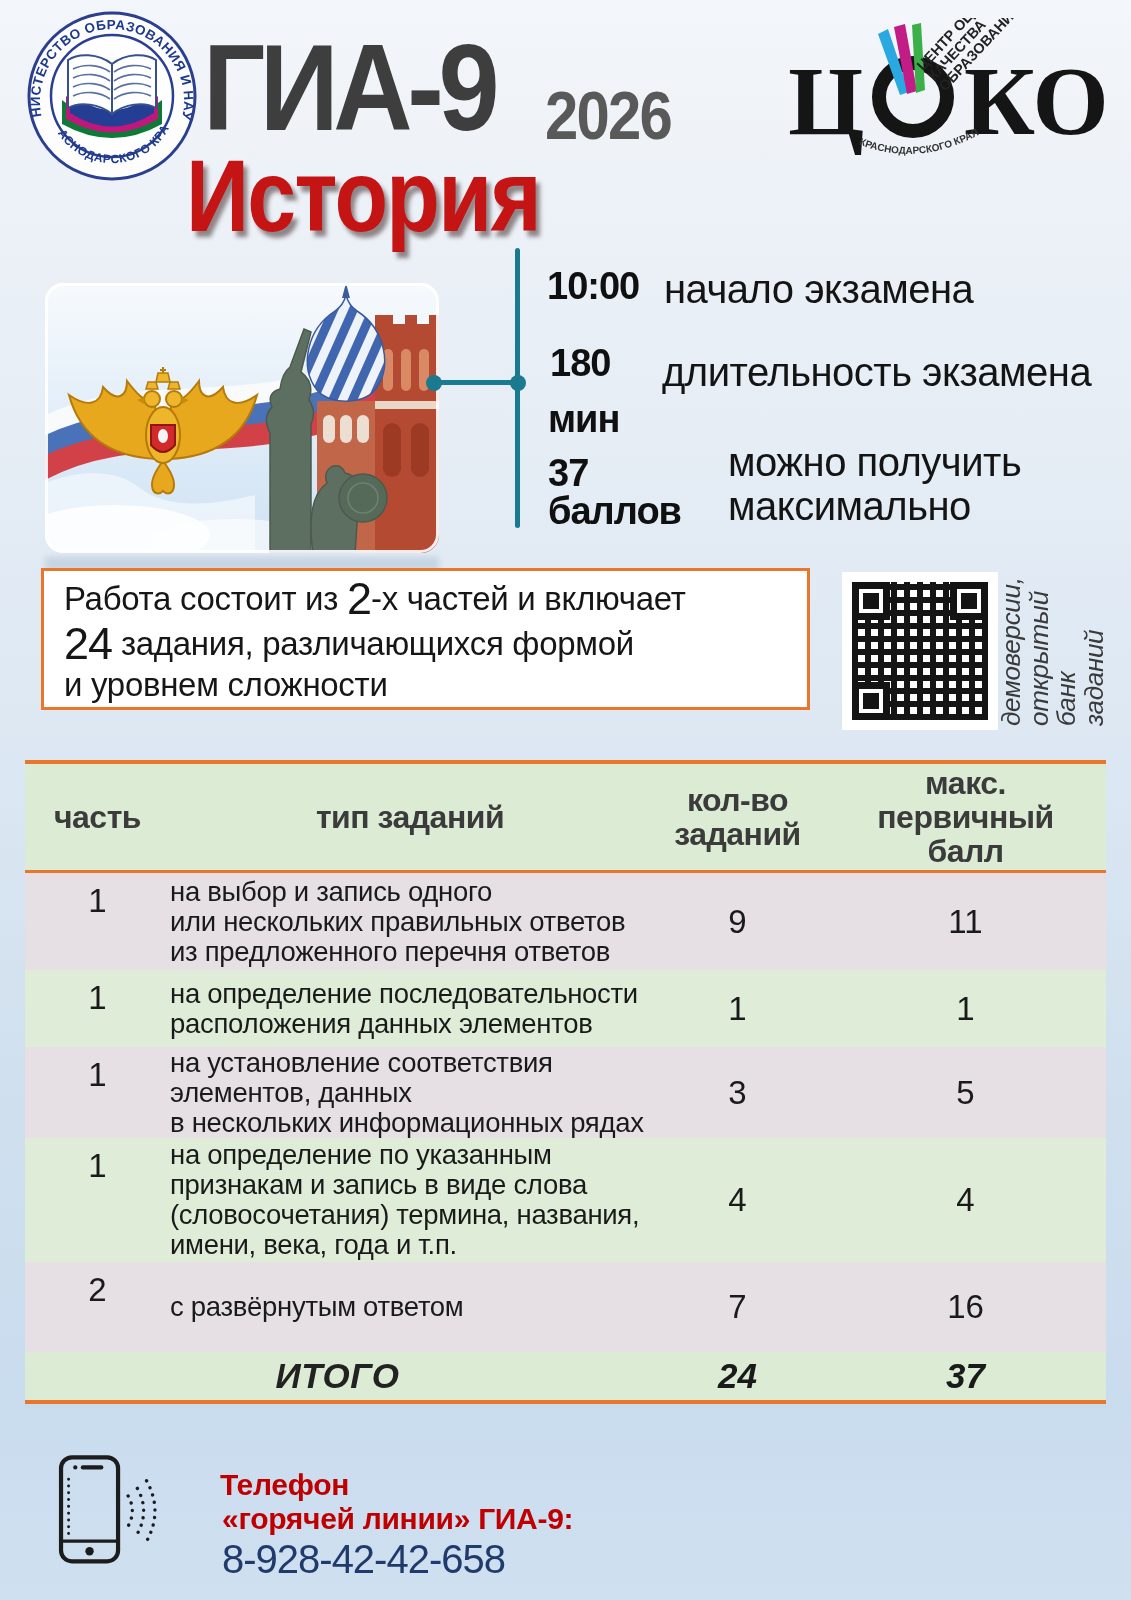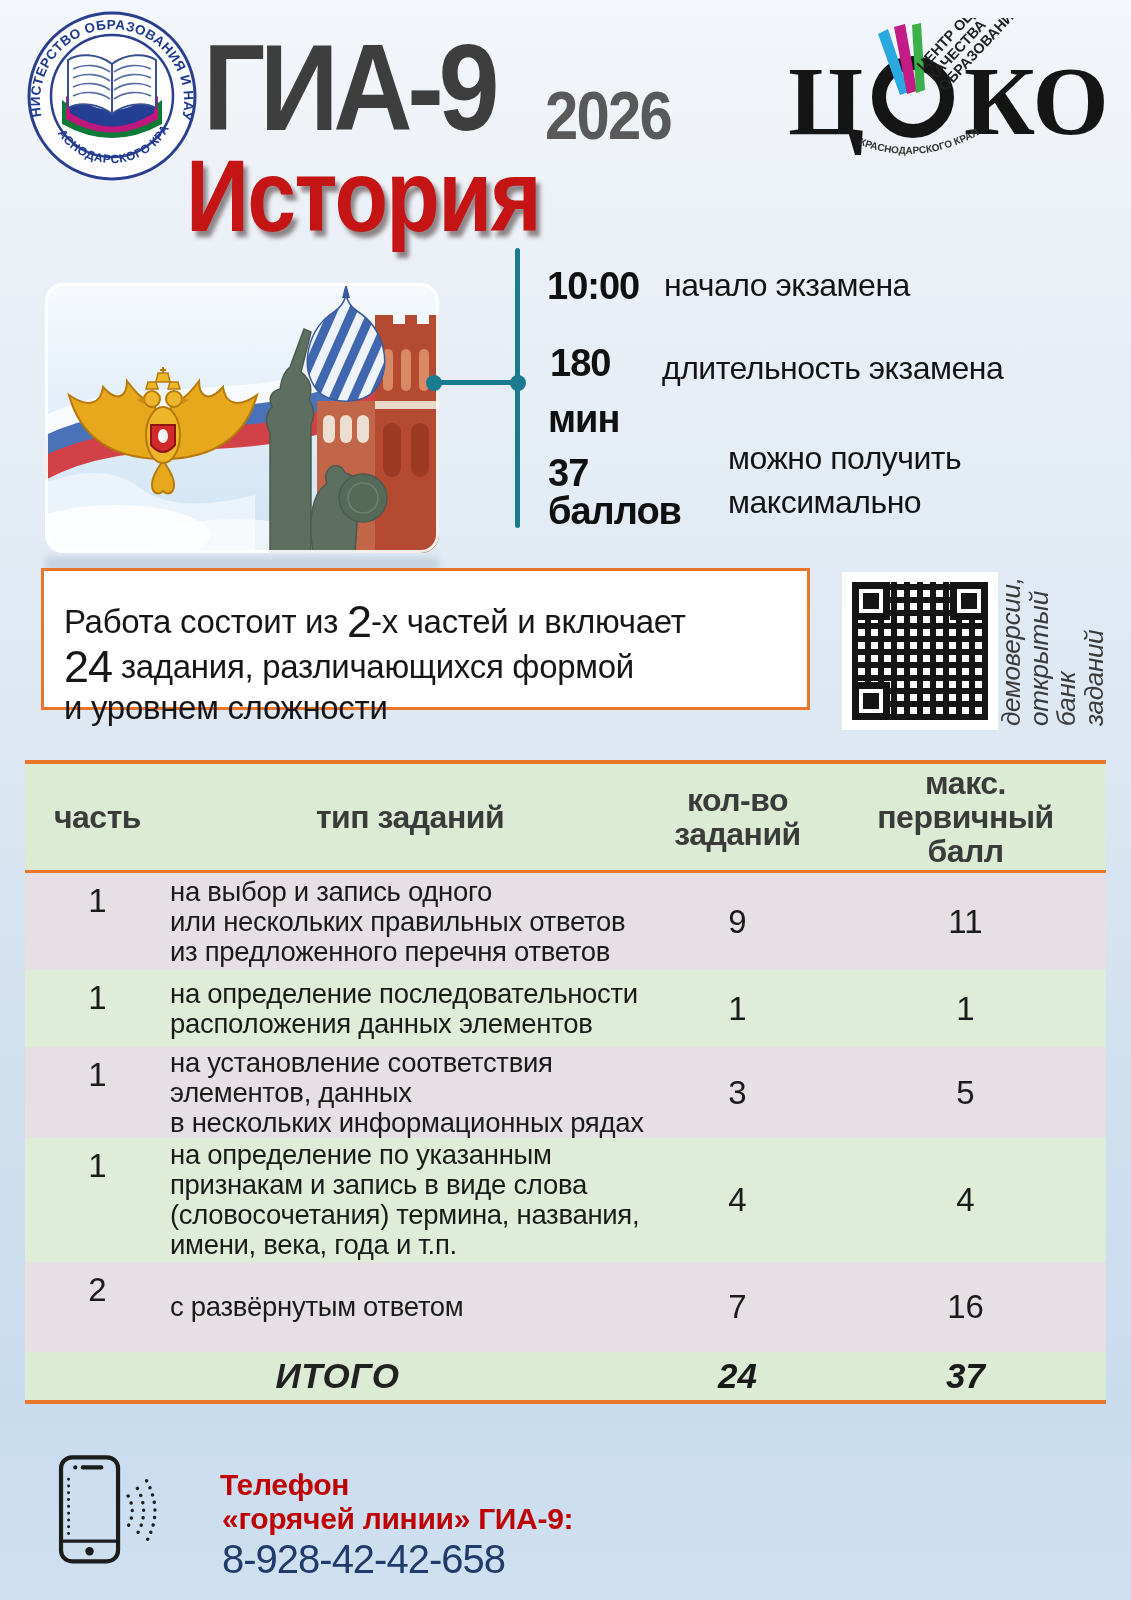--- a/index.html
+++ b/index.html
@@ -17,25 +17,25 @@
     transform:scaleX(.88);transform-origin:0 0;letter-spacing:-2px;}
   .subject{left:186px;top:138px;font-size:102px;font-weight:bold;color:#c41414;
     letter-spacing:-2px;transform:scaleX(.86);transform-origin:0 0;
     text-shadow:5px 6px 5px rgba(50,25,25,.5);}
 
   
   .brk{background:#1a7b90;border-radius:3px;}
   .dot{width:16px;height:16px;border-radius:50%;background:#1a7b90;}
 
   .fact-val{font-weight:bold;font-size:38px;color:#101010;letter-spacing:-1px;text-align:center;}
-  .fact-lbl{font-size:32px;color:#141414;letter-spacing:-0.5px;}
+  .fact-lbl{font-size:40px;color:#141414;letter-spacing:-0.5px;}
 
   
   .workbox{left:41px;top:568px;width:769px;height:142px;background:#ffffff;
-    border:3px solid #e8772b;box-sizing:border-box;padding:28px 20px;
+    border:3px solid #e8772b;box-sizing:border-box;padding:5px 20px;
     font-size:33px;color:#161616;letter-spacing:-0.3px;}
   .wline{line-height:38px;white-space:nowrap;}
   .bignum{font-size:45px;font-weight:400;line-height:1;vertical-align:-4px;letter-spacing:-1px;}
 
   
   .qrbox{left:842px;top:572px;width:156px;height:158px;background:#ffffff;}
   .qr-inner{position:absolute;inset:10px;}
   .qr-noise{position:absolute;inset:0;
     background-image:
       repeating-linear-gradient(0deg,#151515 0 6px,transparent 6px 13px),

